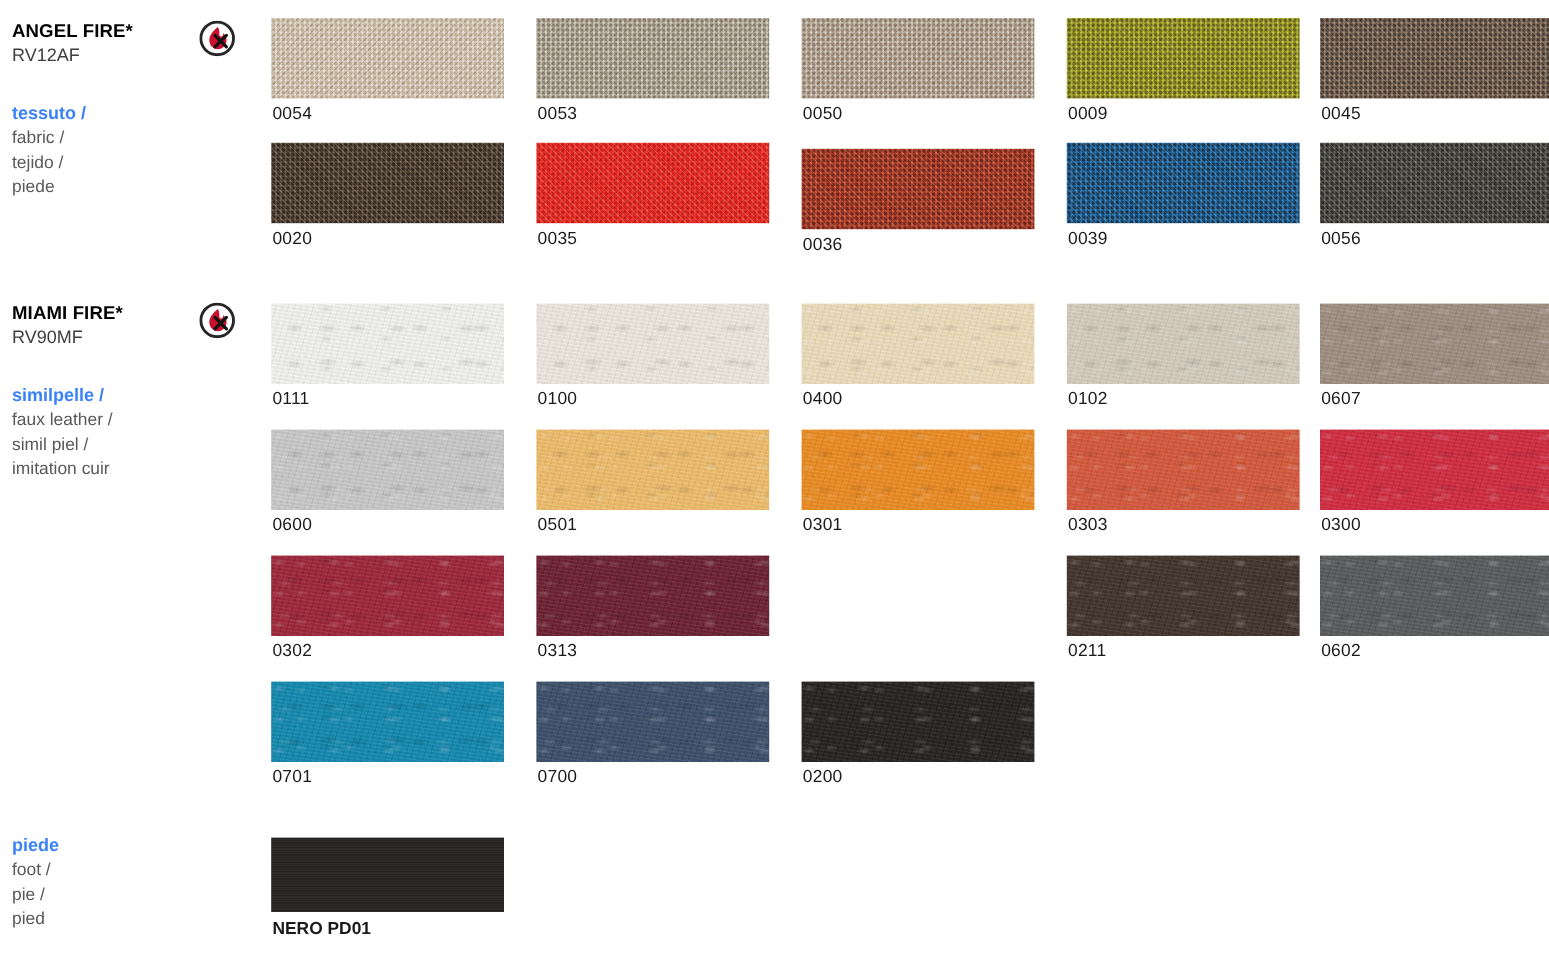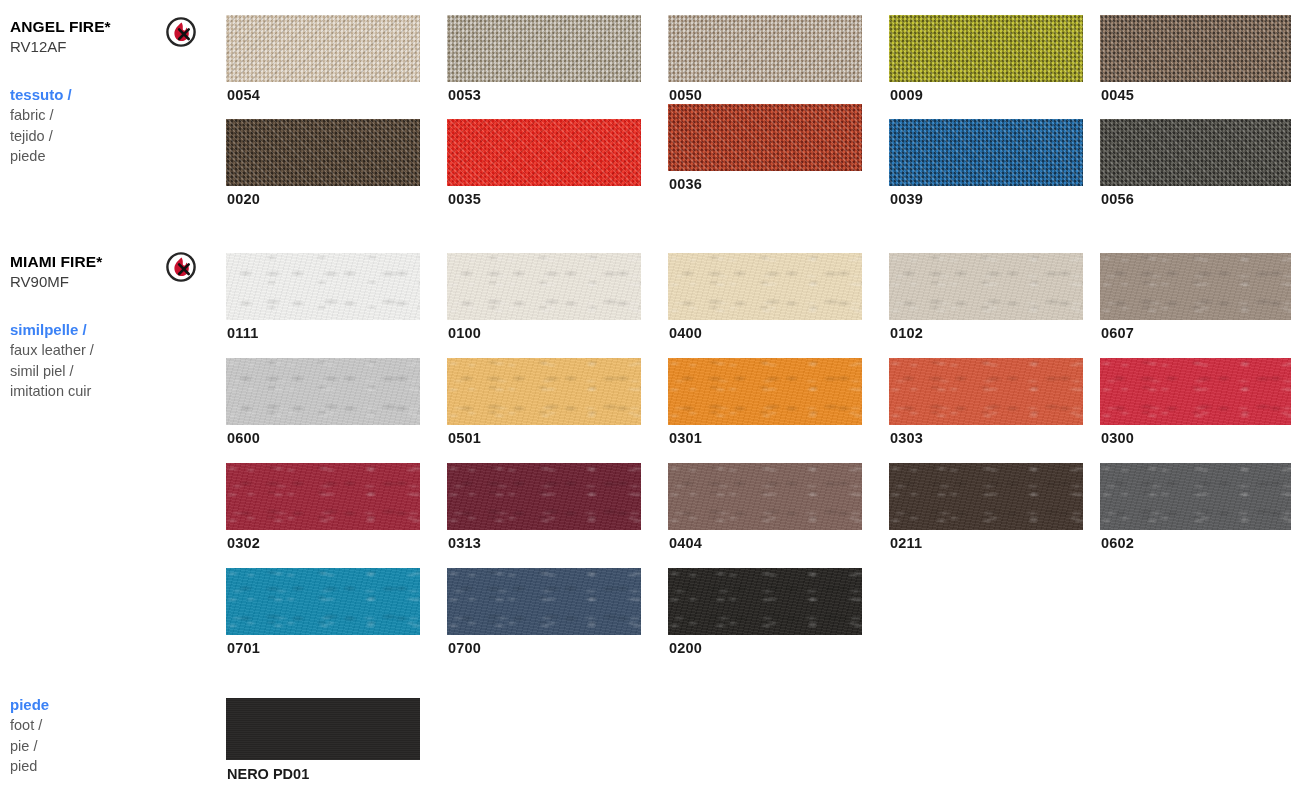--- a/index.html
+++ b/index.html
@@ -82,21 +82,21 @@
     width: 100%;
     height: 100%;
     position: relative;
     overflow: hidden;
   }
   .swatch .code {
     position: absolute;
     top: 72px;
     left: 1px;
     font-size: 14.5px;
-    font-weight: bold;
+    font-weight: normal;
     color: #1a1a1a;
     letter-spacing: .2px;
     white-space: nowrap;
   }
   .swatch.clip { width: 201px; }
 
   
   .tex-fabric::after,
   .tex-fabric::before {
     content: "";
@@ -231,21 +231,21 @@
   </div>
 
   <div class="swatch" style="left:226px; top:119px;">
     <div class="chip tex-fabric" style="background:#4b3e31"></div>
     <div class="code">0020</div>
   </div>
   <div class="swatch" style="left:447px; top:119px;">
     <div class="chip tex-fabric" style="background:#e02a22"></div>
     <div class="code">0035</div>
   </div>
-  <div class="swatch" style="left:668px; top:104px;text-align:center;">
+  <div class="swatch" style="left:668px; top:124px;text-align:center;">
     <div class="chip tex-fabric" style="background:#9c3724"></div>
     <div class="code">0036</div>
   </div>
   <div class="swatch" style="left:889px; top:119px;">
     <div class="chip tex-fabric" style="background:#1e5480"></div>
     <div class="code">0039</div>
   </div>
   <div class="swatch clip" style="left:1100px; top:119px;">
     <div class="chip tex-fabric" style="background:#45443f"></div>
     <div class="code">0056</div>
@@ -315,24 +315,20 @@
   </div>
 
   <div class="swatch" style="left:226px; top:463px;">
     <div class="chip tex-leather" style="background:#9c2438"></div>
     <div class="code">0302</div>
   </div>
   <div class="swatch" style="left:447px; top:463px;">
     <div class="chip tex-leather" style="background:#6b1f30"></div>
     <div class="code">0313</div>
   </div>
-  <div class="swatch" style="left:668px; top:463px;">
-    <div class="chip tex-leather" style="background:#7e6159"></div>
-    <div class="code">0404</div>
-  </div>
   <div class="swatch" style="left:889px; top:463px;">
     <div class="chip tex-leather" style="background:#40322a"></div>
     <div class="code">0211</div>
   </div>
   <div class="swatch clip" style="left:1100px; top:463px;">
     <div class="chip tex-leather" style="background:#58595b"></div>
     <div class="code">0602</div>
   </div>
 
   <div class="swatch" style="left:226px; top:568px;">

